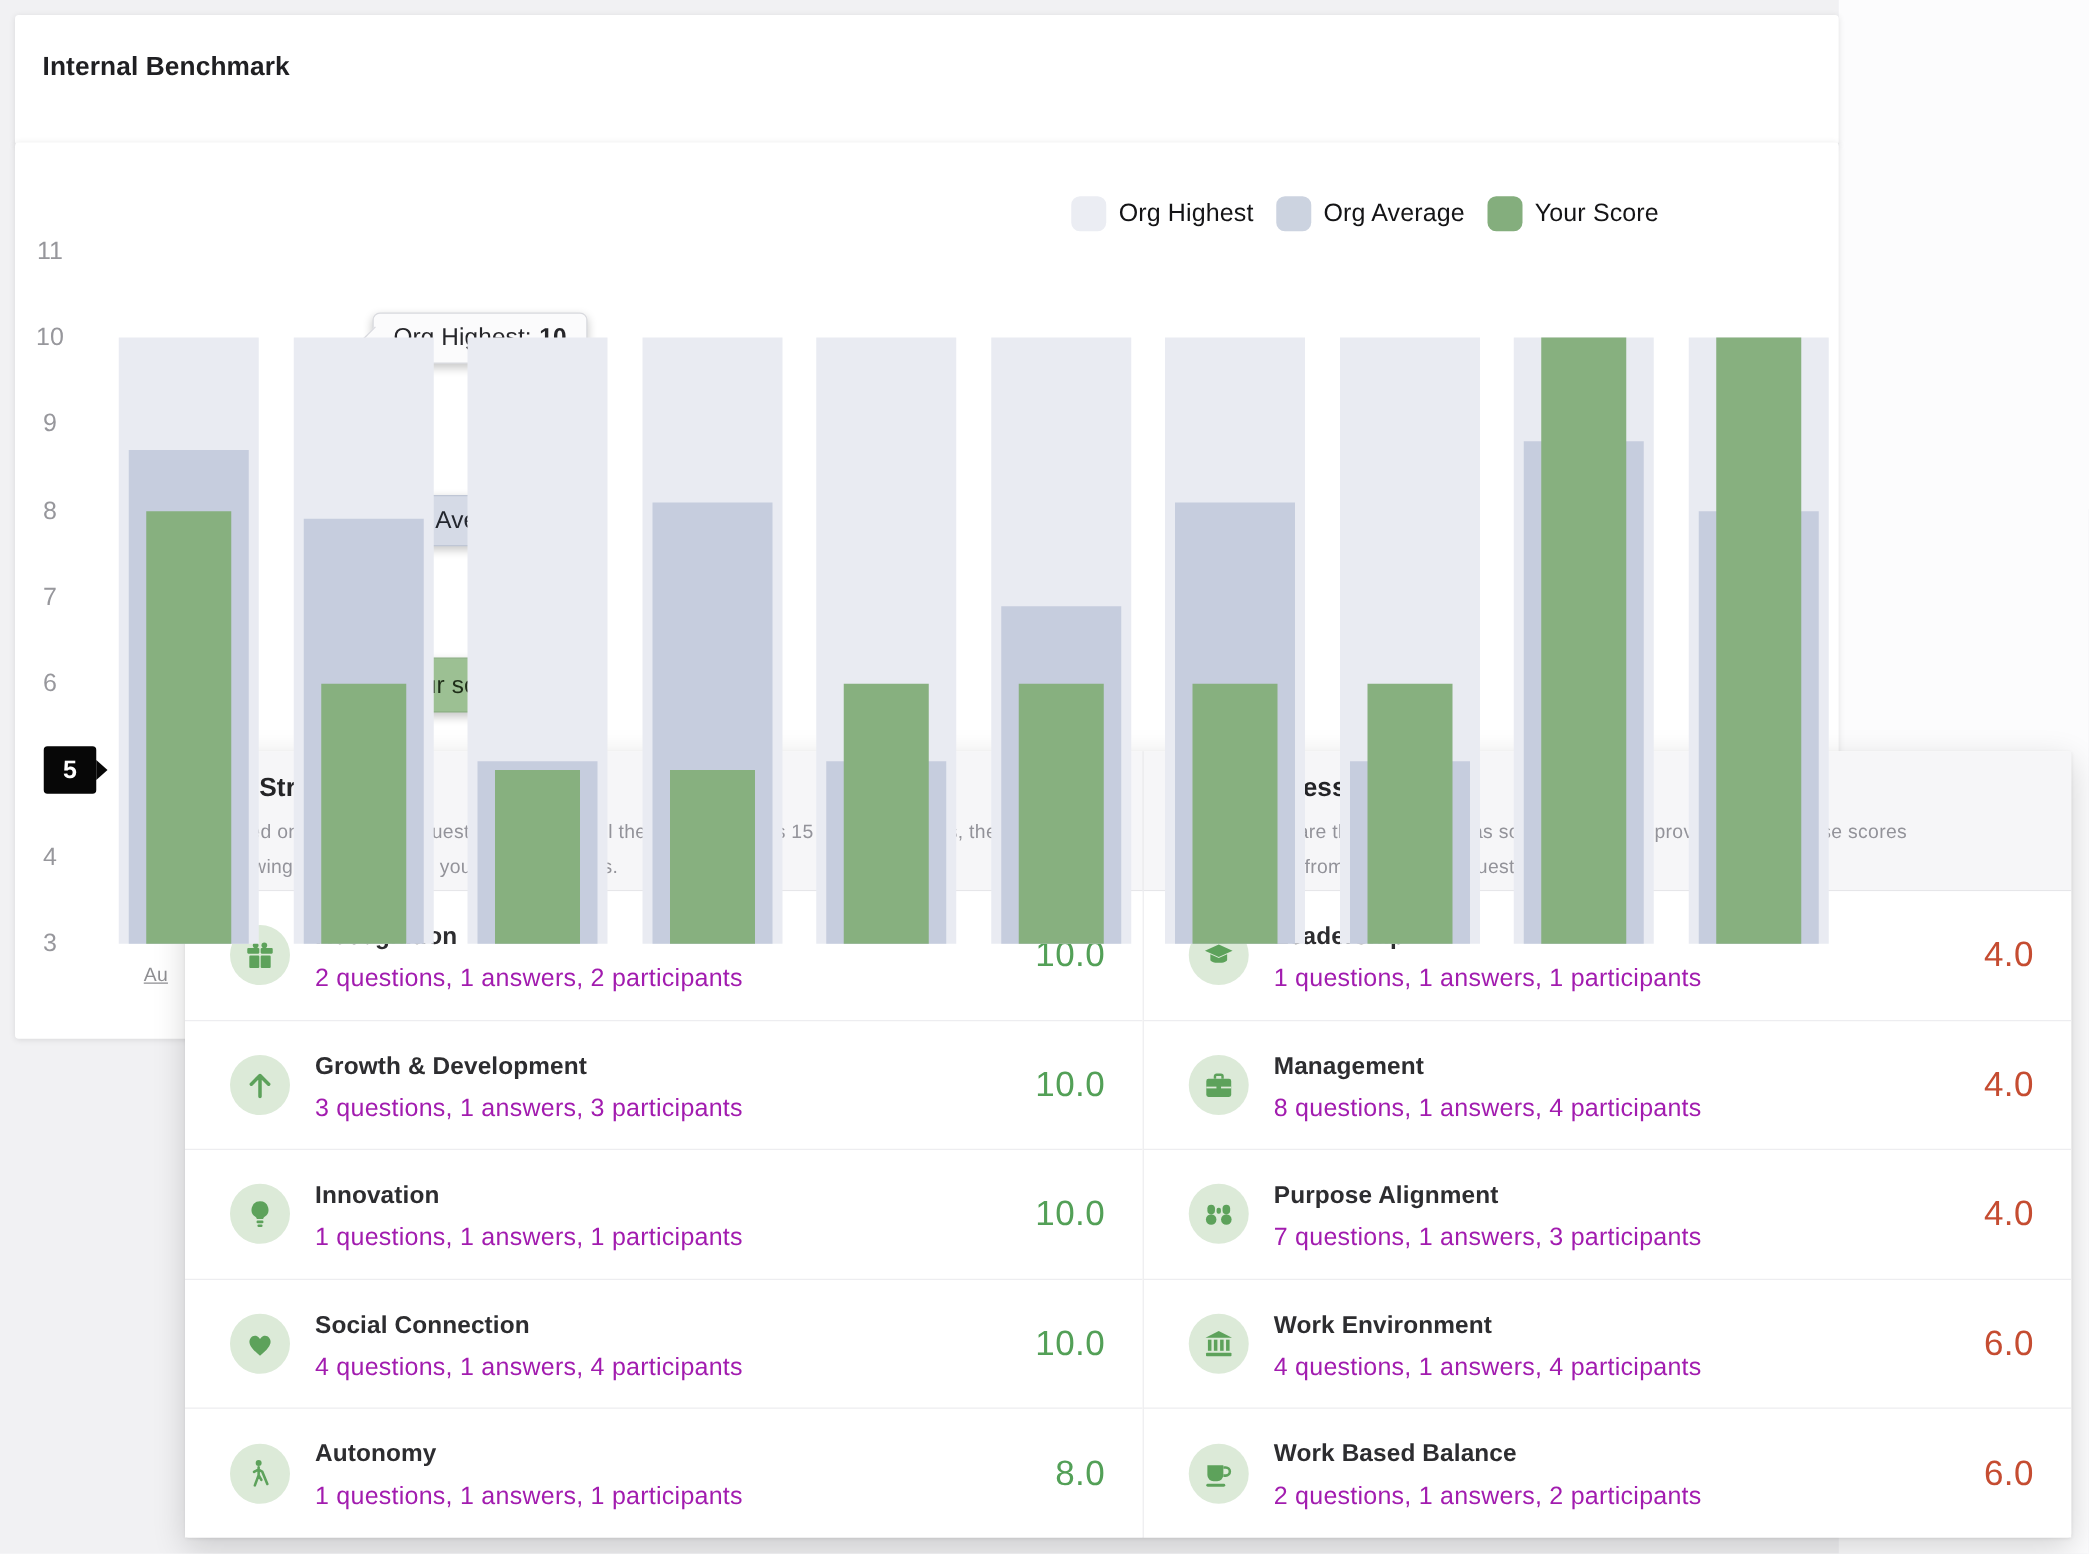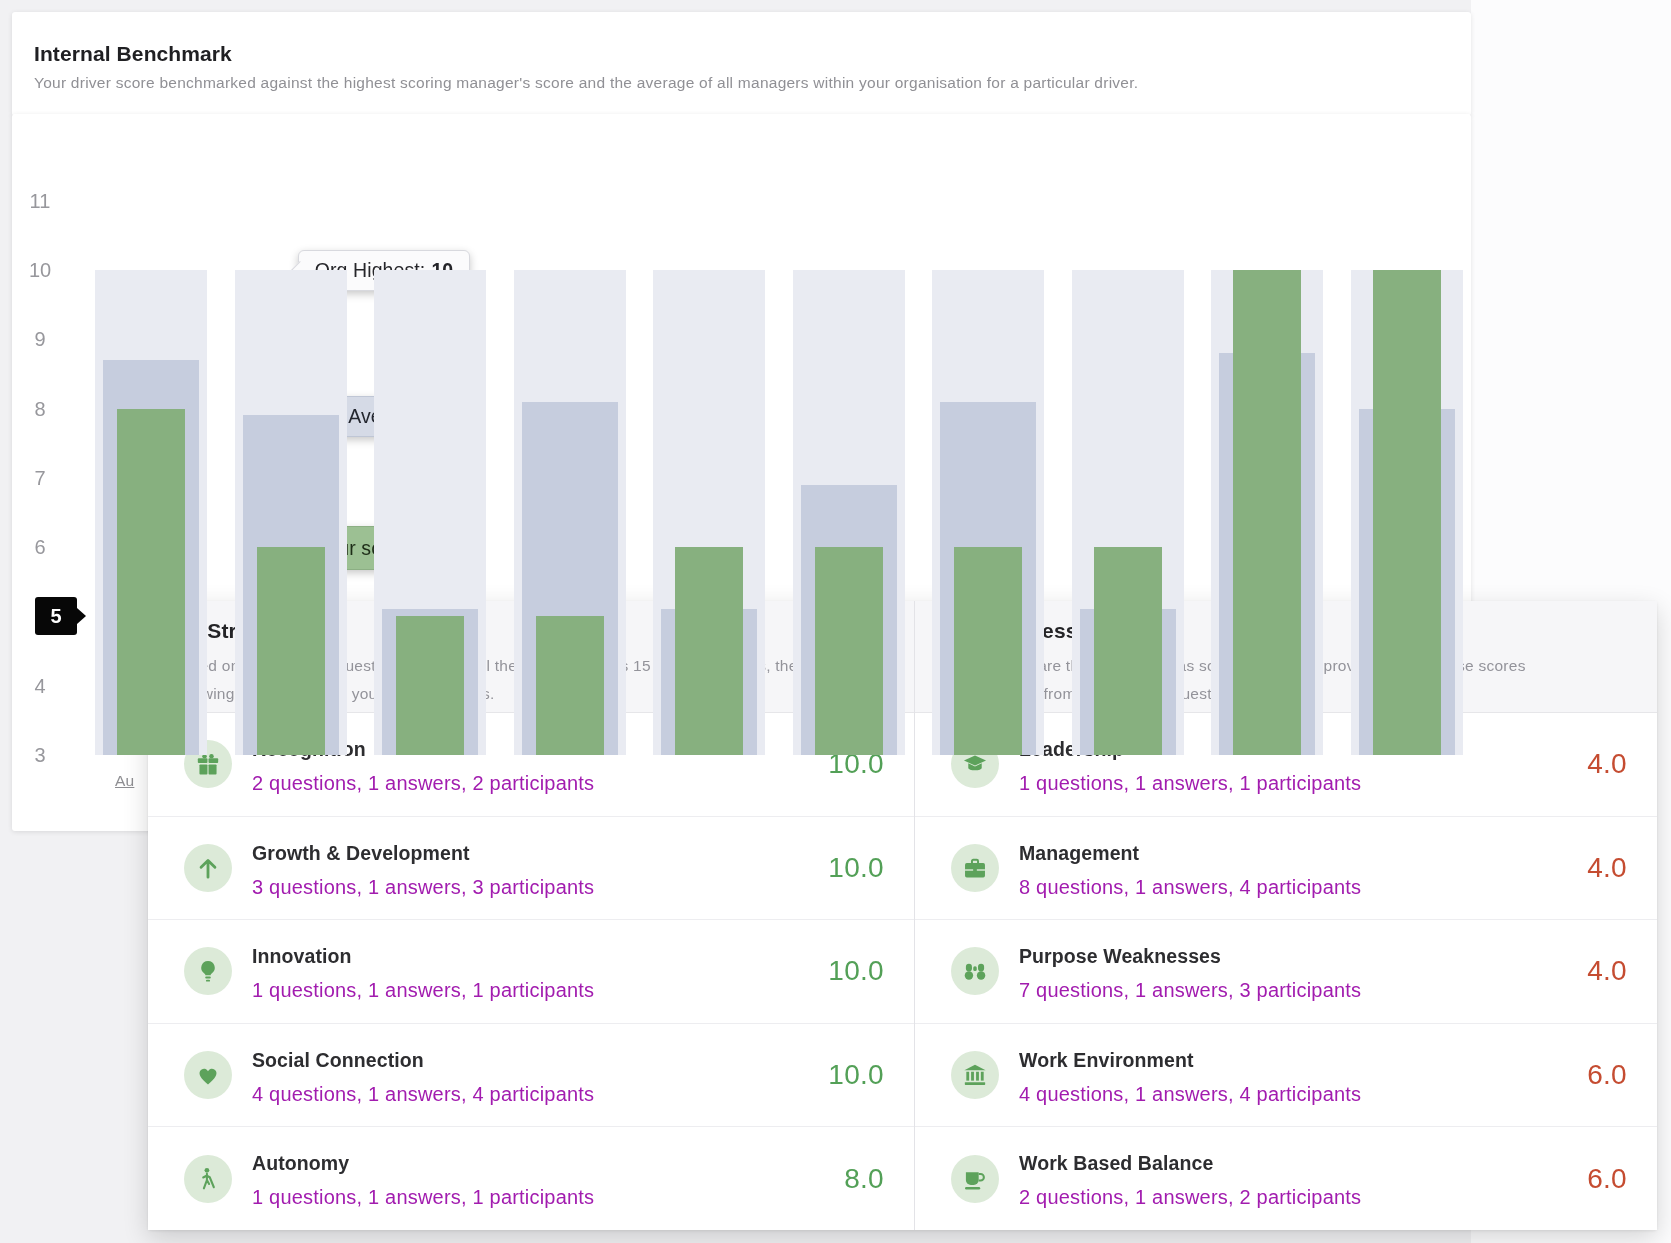--- a/index.html
+++ b/index.html
@@ -76,24 +76,37 @@
   .score-green{color:#53a057;}
   .score-red{color:#c54c31;}
 </style>
 </head>
 <body>
 
 <div class="bg-right"></div>
 
 <div class="card header-card">
   <div class="header-title">Internal Benchmark</div>
-  <div class="header-sub">Your driver score benchmarked against the highest scoring manager's score and the average of all managers within your organisation for a particular driver.</div>
 </div>
 
 <div class="card chart-card">
+  <div class="legend" id="legend">
+      <div class="legend-item">
+        <div class="legend-swatch" style="background: rgb(235, 237, 243);"></div>
+        <span class="legend-label">Org Highest</span>
+      </div>
+      <div class="legend-item">
+        <div class="legend-swatch" style="background: rgb(204, 211, 224);"></div>
+        <span class="legend-label">Org Average</span>
+      </div>
+      <div class="legend-item">
+        <div class="legend-swatch" style="background: rgb(132, 174, 125);"></div>
+        <span class="legend-label">Your Score</span>
+      </div>
+    </div>
   <div id="yaxis">
       <div class="ytick" style="top: 74.6px;">11</div>
       <div class="ytick" style="top: 143.9px;">10</div>
       <div class="ytick" style="top: 213.2px;">9</div>
       <div class="ytick" style="top: 282.5px;">8</div>
       <div class="ytick" style="top: 351.8px;">7</div>
       <div class="ytick" style="top: 421.1px;">6</div>
       <div class="ytick-black" style="top: 483.4px;">5</div>
       <div class="ytick" style="top: 559.7px;">4</div>
       <div class="ytick" style="top: 629px;">3</div>
@@ -246,21 +259,21 @@
         <div class="row">
           <div class="row-icon">
             <svg viewBox="0 0 24 24">
               <rect x="3.6" y="5.4" width="5.6" height="7" rx="2.8"></rect>
               <rect x="14.8" y="5.4" width="5.6" height="7" rx="2.8"></rect>
               <circle cx="6.4" cy="16.2" r="3.9"></circle>
               <circle cx="17.6" cy="16.2" r="3.9"></circle>
               <rect x="10.4" y="7.6" width="3.2" height="4.4" rx="1.4"></rect>
             </svg>
           </div>
-          <div class="row-title">Purpose Weaknesses</div>
+          <div class="row-title">Purpose Alignment</div>
           <div class="row-sub">7 questions, 1 answers, 3 participants</div>
           <div class="row-score score-red">4.0</div>
         </div>
         <div class="row">
           <div class="row-icon">
             <svg viewBox="0 0 24 24">
               <path d="M12 2.6L2.2 7.6h19.6z"></path>
               <rect x="4" y="9" width="2.6" height="8.2"></rect>
               <rect x="8.4" y="9" width="2.6" height="8.2"></rect>
               <rect x="13" y="9" width="2.6" height="8.2"></rect>

